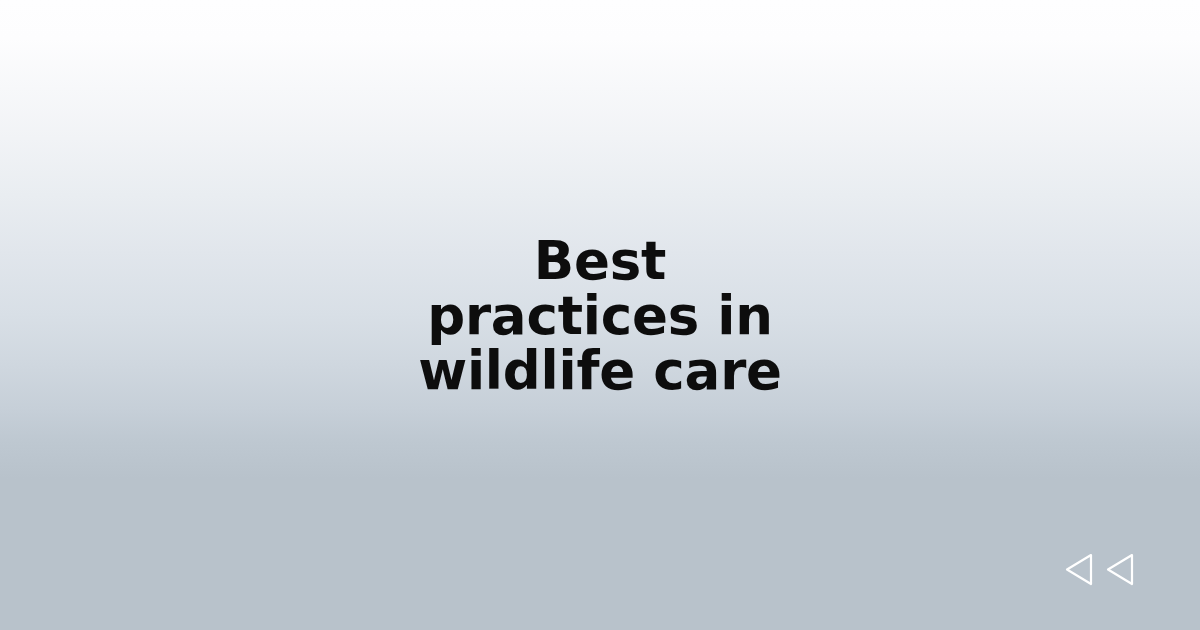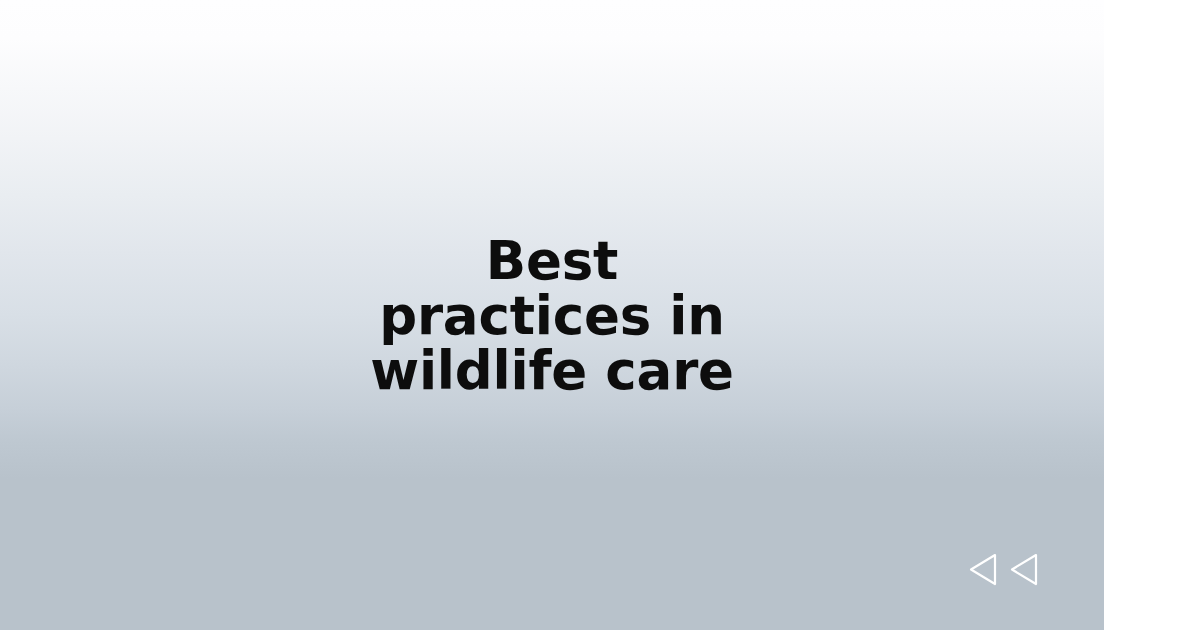--- a/index.html
+++ b/index.html
@@ -10,21 +10,21 @@
 
   body {
     width: 1200px;
     height: 630px;
     overflow: hidden;
     font-family: "DejaVu Sans", "Liberation Sans", sans-serif;
   }
 
   #card {
     position: relative;
-    width: 1104px;
+    width: 1200px;
     height: 630px;
     box-sizing: border-box;
     background-color: #b8c2cb;
     background-image: linear-gradient(
       to bottom,
       #fefeff 0%,
       #fdfdfe 6%,
       #f7f8fa 14%,
       #f1f3f6 22%,
       #e9edf1 31%,

